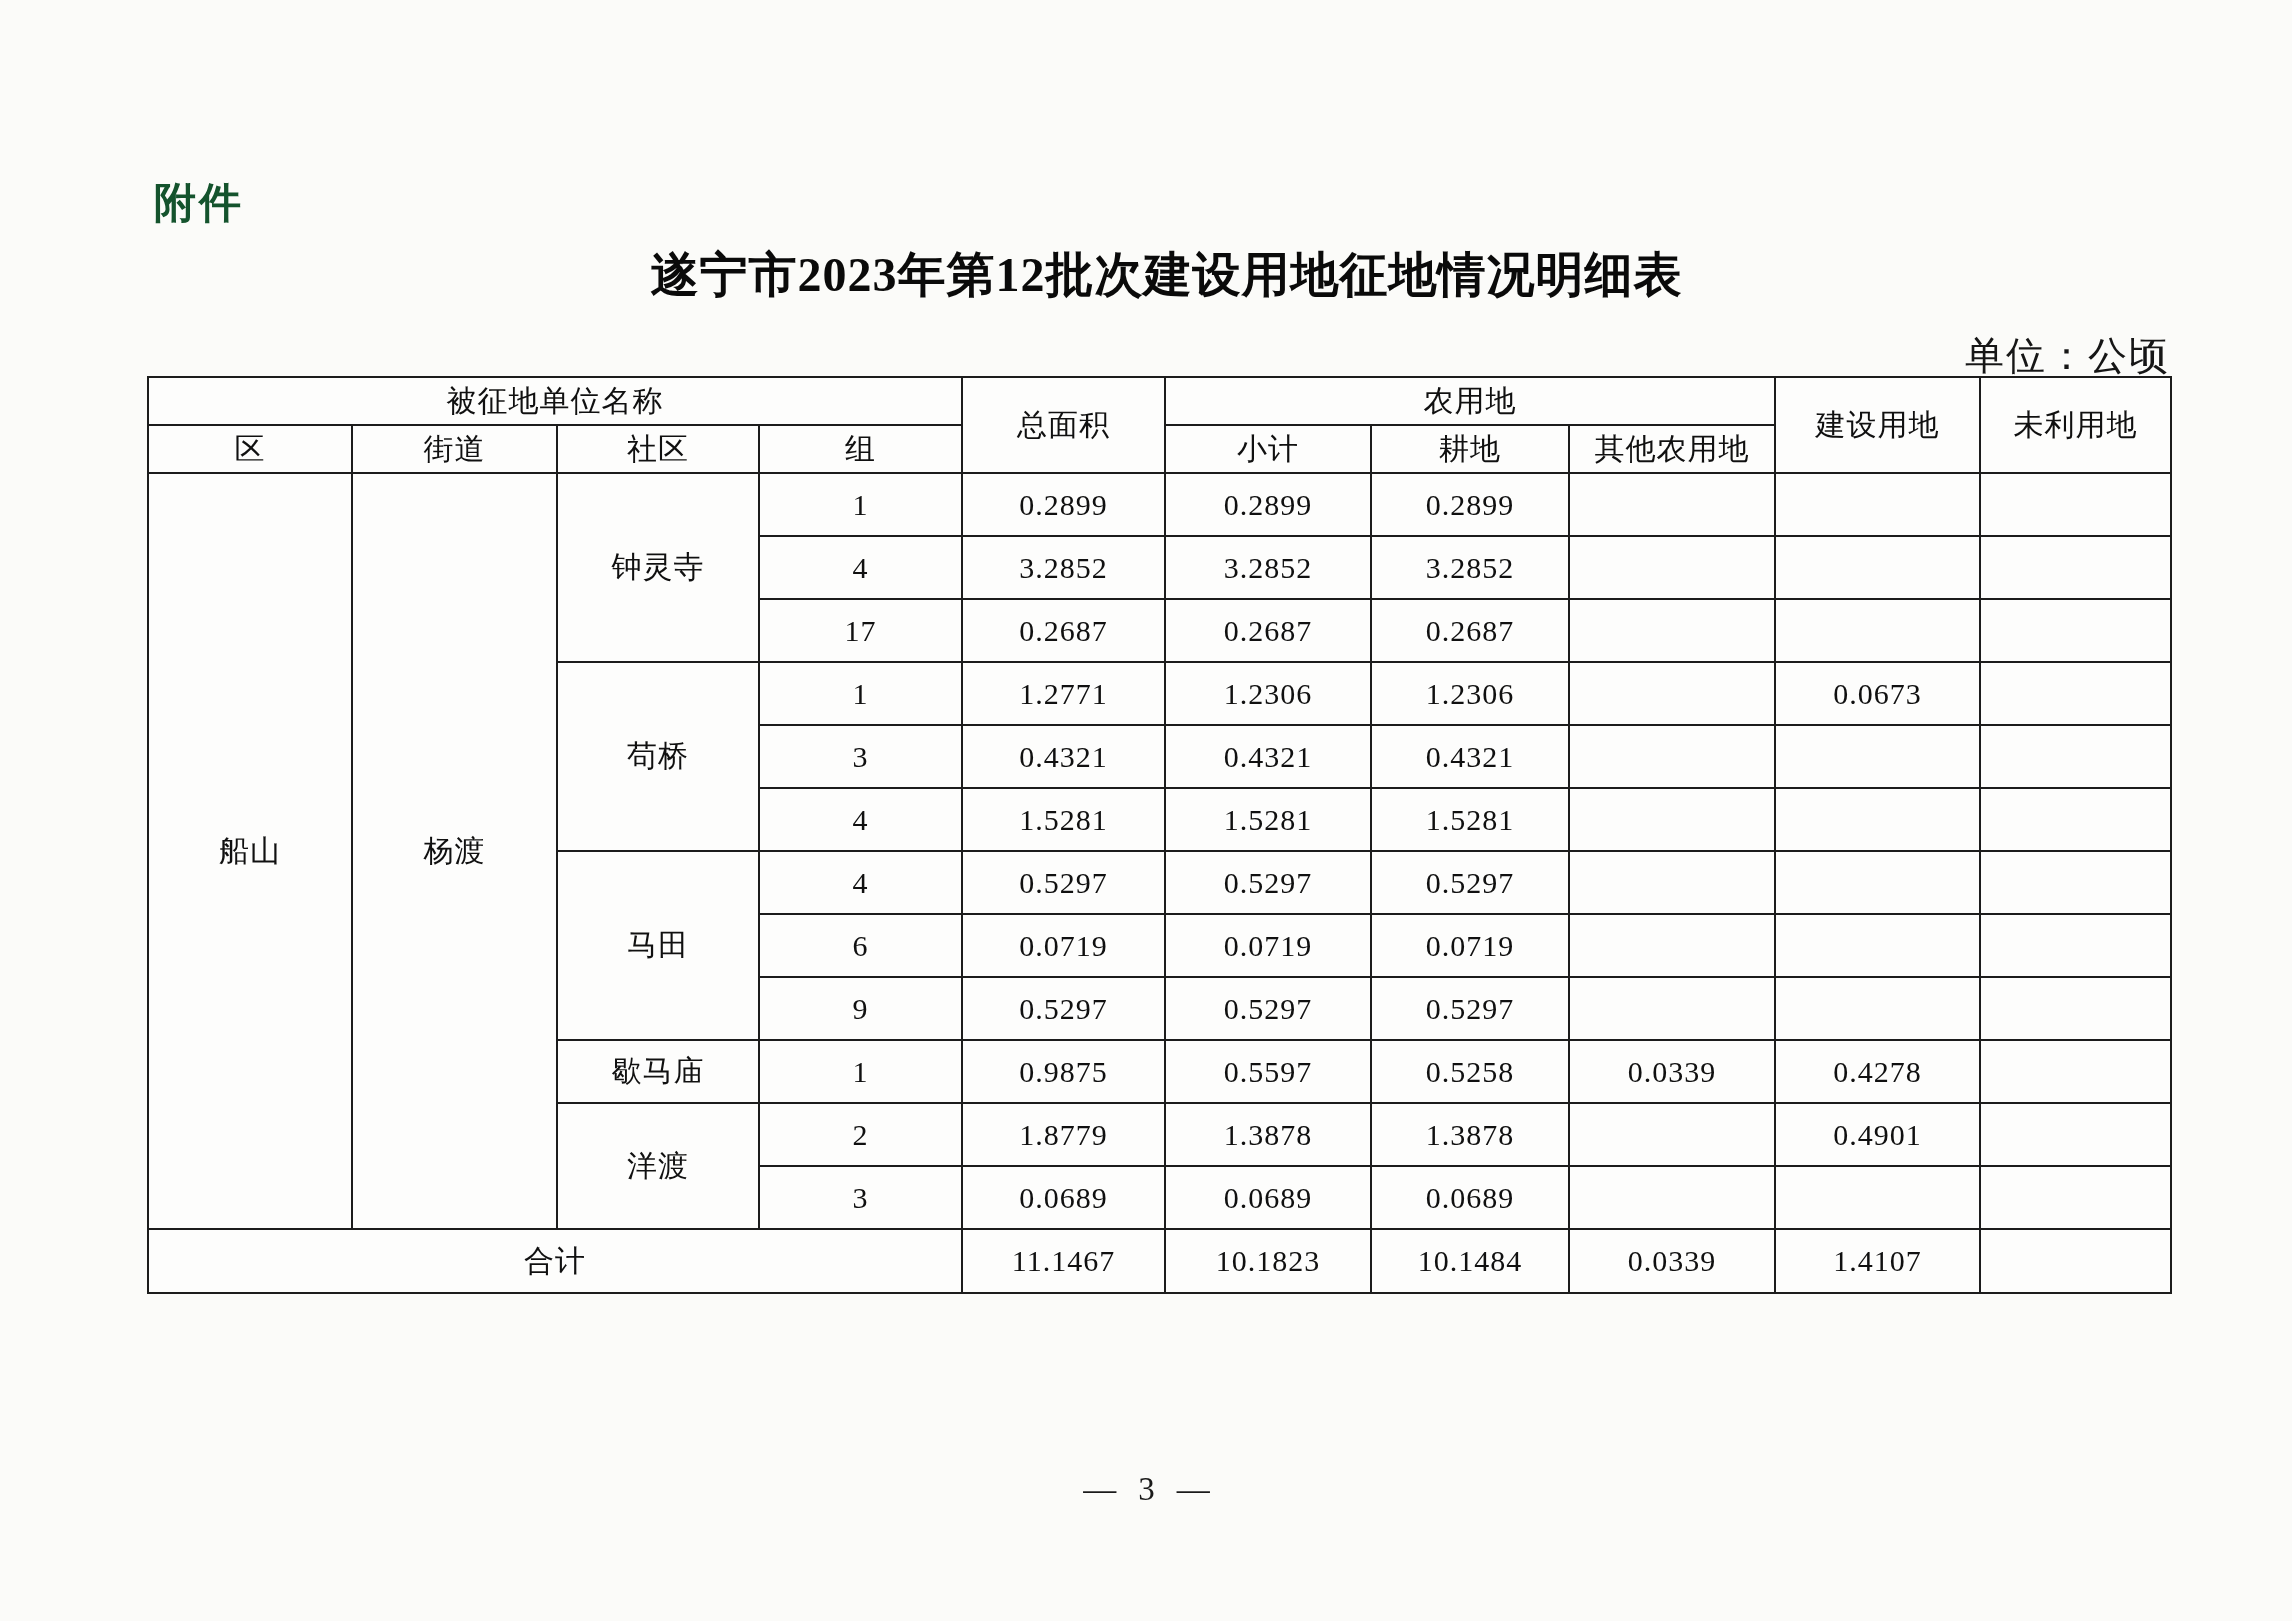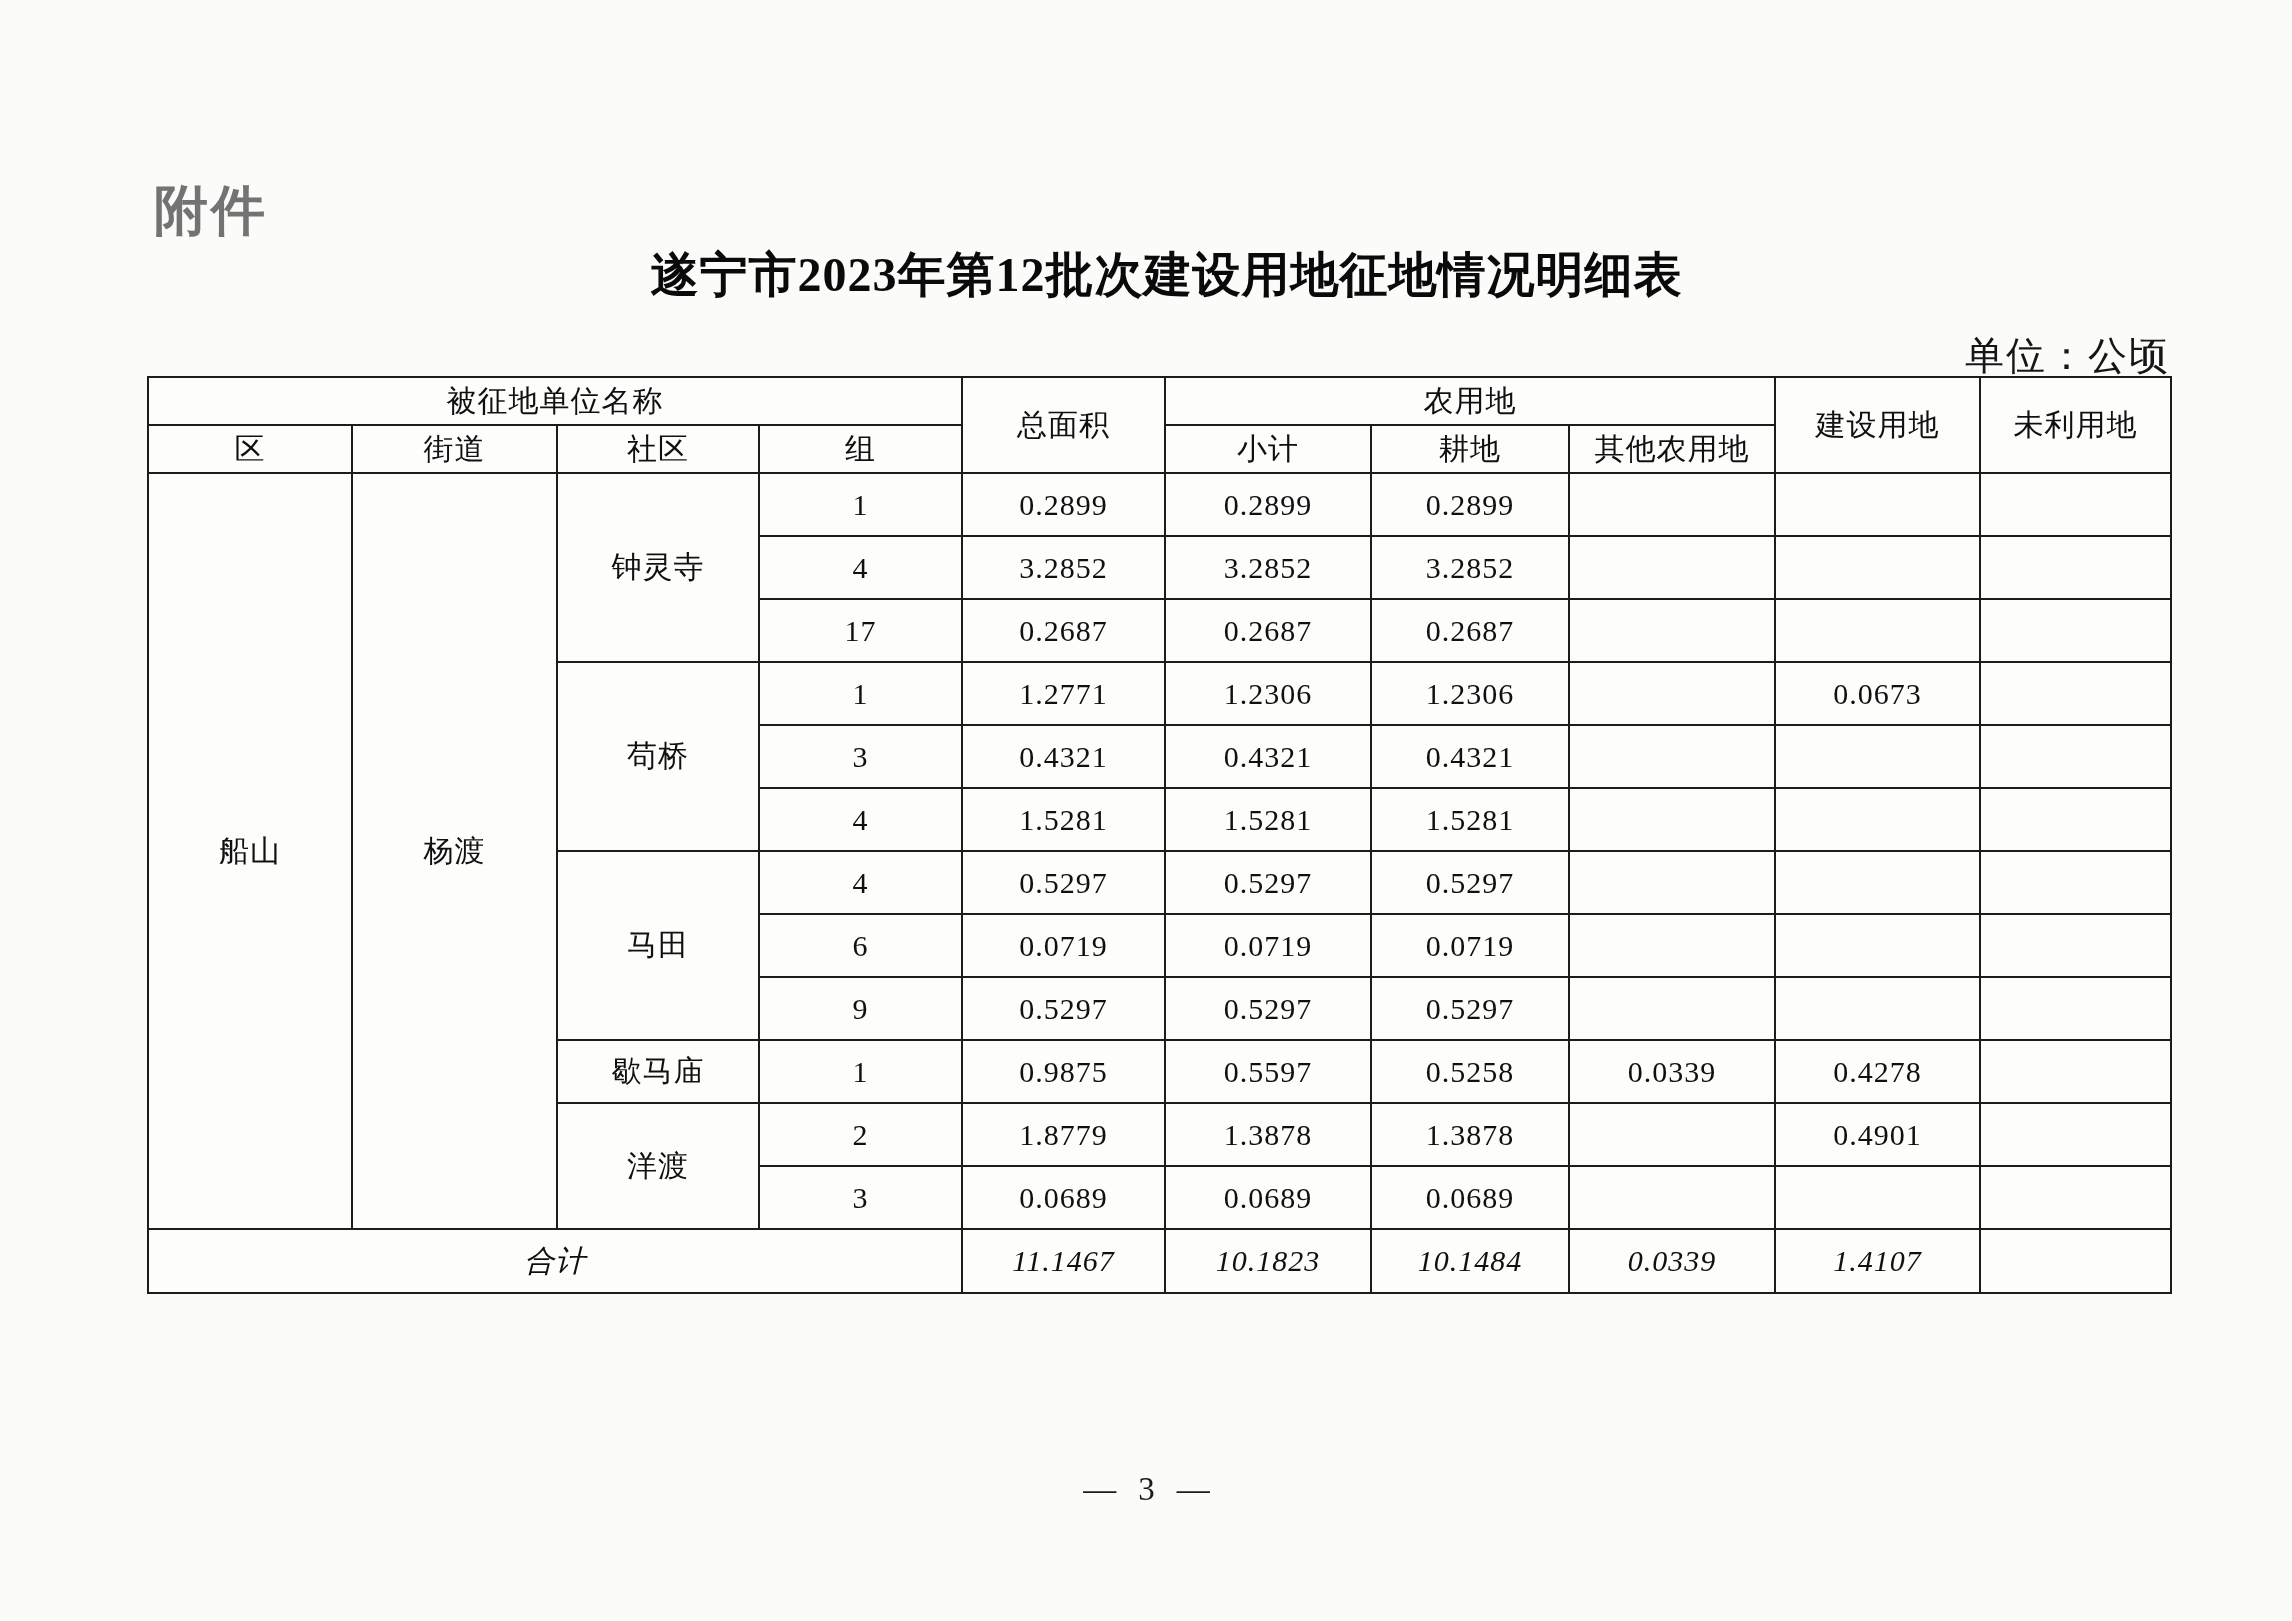--- a/index.html
+++ b/index.html
@@ -11,23 +11,23 @@
     position: relative;
     overflow: hidden;
   }
   .page { position: absolute; inset: 0; }
 
   .attachment {
     position: absolute;
     left: 154px; top: 175px;
     font-family: "DejaVu Sans", sans-serif;
     font-weight: bold;
-    font-size: 54px;
+    font-size: 42px;
     letter-spacing: 2.9px;
-    color: #737373;
+    color: #14532d;
   }
   .title {
     position: absolute;
     left: 0; top: 243px; width: 2333px;
     margin: 0;
     text-align: center;
     font-family: "Liberation Serif", serif;
     font-weight: bold;
     font-size: 48px;
     letter-spacing: 1px;
@@ -58,21 +58,21 @@
     font-size: 30px;
     letter-spacing: 1px;
     color: #101010;
     padding: 0;
     overflow: hidden;
     white-space: nowrap;
   }
   table.data-table { border: 2.9px solid #161616; }
   tr.hrow  { height: 48px; }
   tr.brow  { height: 63px; }
-  tr.trow  { height: 64px; font-style: italic; }
+  tr.trow  { height: 64px; }
 
   .page-number {
     position: absolute;
     left: 0; top: 1471px; width: 2293px;
     text-align: center;
     font-size: 33px;
     word-spacing: 13.7px;
     color: #1a1a1a;
   }
 </style>

